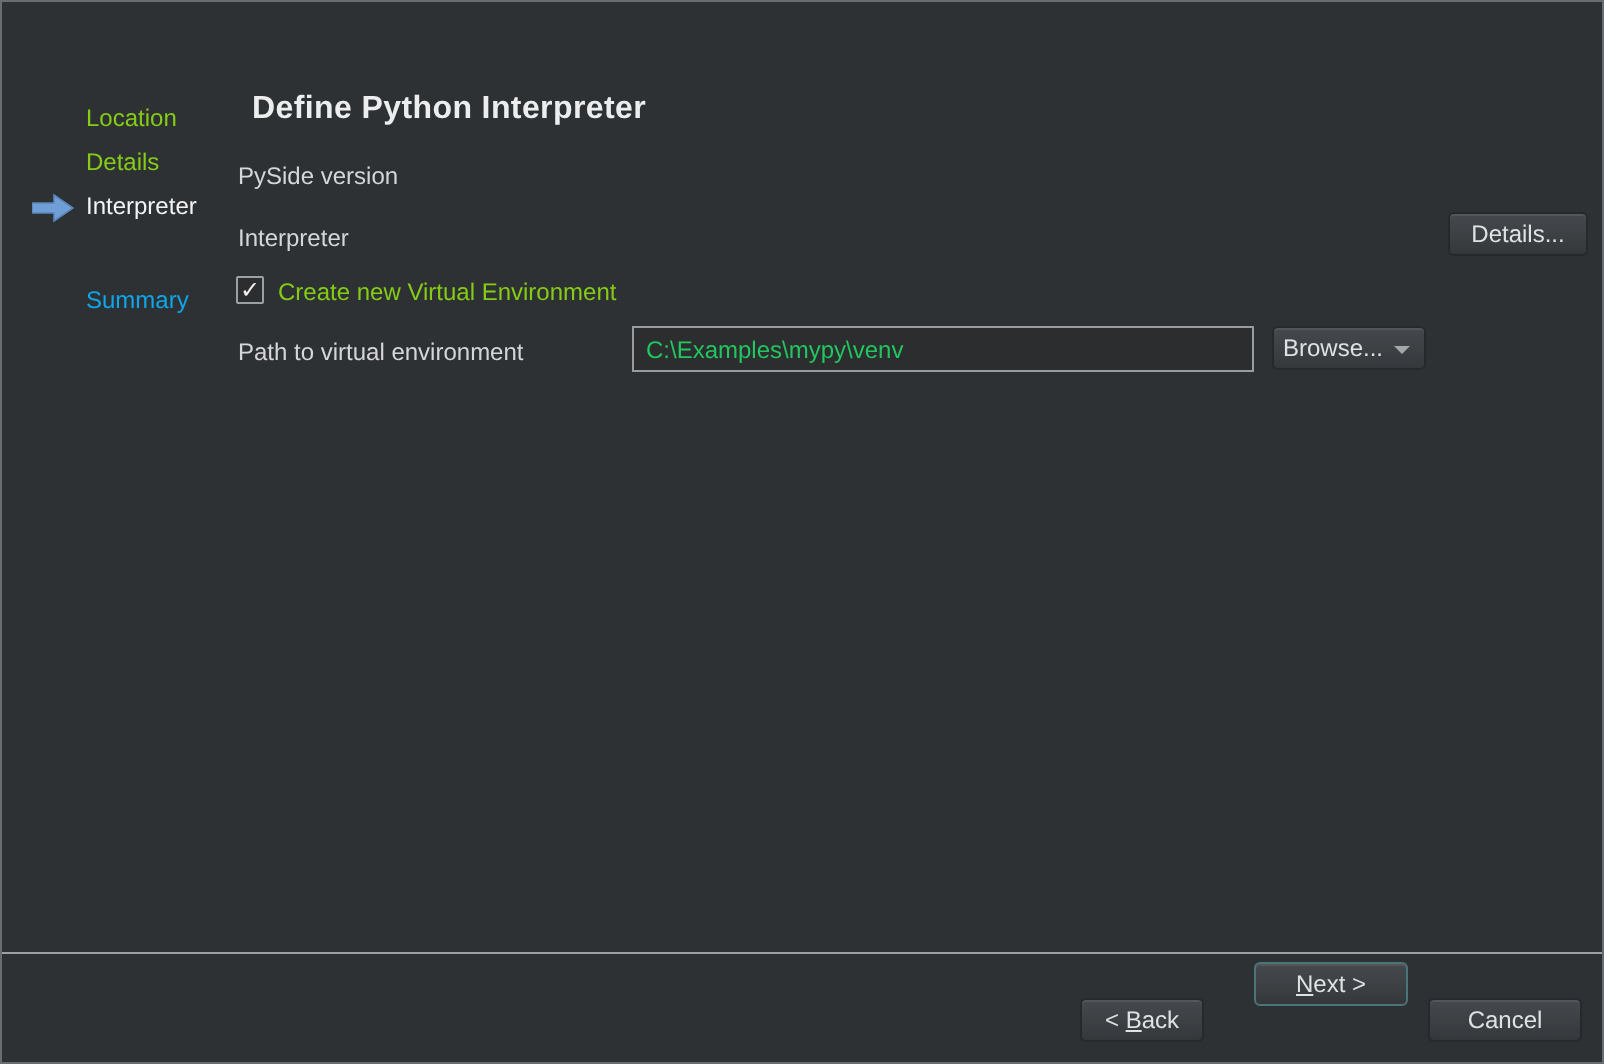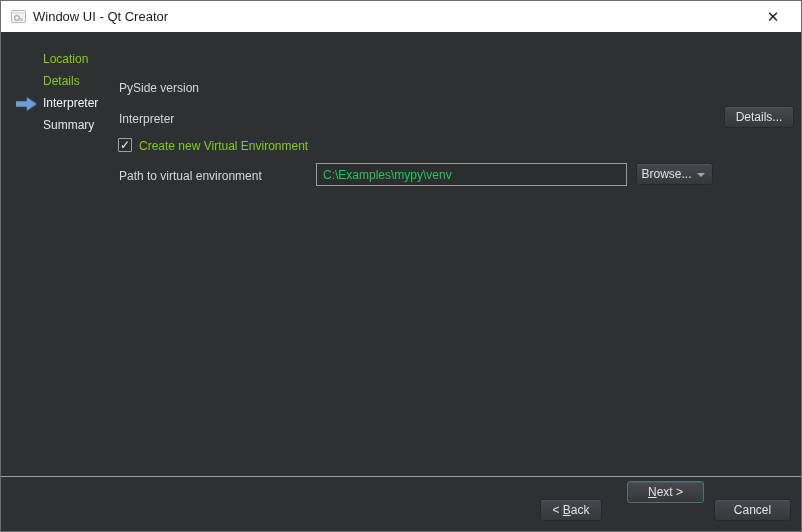--- a/index.html
+++ b/index.html
@@ -23,21 +23,21 @@
   }
   .close-btn {
     position:absolute; right:8px; top:0; width:40px; height:31px;
     display:flex; align-items:center; justify-content:center;
     font-size:15px; font-weight:300; color:#1b1b1b; cursor:default;
   }
 
   
   .step { position:absolute; left:42px; font-size:12px; color:#84cc16; }
   .step.current { color:#f2f3f4; }
-  .step.disabled { color:#e5e5e5; }
+  .step.disabled { color:#0ea5e9;margin-top:25px; }
   .step-arrow { position:absolute; left:15px; top:96px; width:21px; height:14px; }
 
   
   .heading {
     position:absolute; left:125px; top:45px;
     font-size:16px; font-weight:bold; color:#ebedee; letter-spacing:0.2px;
   }
   .field-label { position:absolute; left:118px; font-size:12px; color:#d4d6d8; }
 
   .combobox {
@@ -91,39 +91,30 @@
   .divider { position:absolute; left:0; top:475px; width:100%; height:1px; background:#9d9fa1; }
   .back-btn   { left:539px; top:498px; width:62px; }
   .next-btn   { left:626px; top:480px; width:77px; }
   .cancel-btn { left:713px; top:498px; width:77px; }
 </style>
 </head>
 <body>
 
 <div class="window">
 
-  <div class="titlebar">
-    <svg class="titlebar-icon" viewBox="0 0 17 17">
-      <rect x="1.5" y="2.5" width="14" height="12" rx="1.5" fill="#f1f2f4" stroke="#b3b8be" stroke-width="1"></rect>
-      <rect x="3" y="4" width="11" height="2" fill="#dfe2e6"></rect>
-      <circle cx="7" cy="10" r="2.4" fill="none" stroke="#a7adb4" stroke-width="1.2"></circle>
-      <circle cx="11.5" cy="11.5" r="1.4" fill="#b8bdc4"></circle>
-    </svg>
-    <span class="titlebar-title">Window UI - Qt Creator</span>
-    <span class="close-btn">✕</span>
-  </div>
 
   <svg class="step-arrow" viewBox="0 0 21 14">
     <polygon points="0,4.5 11,4.5 11,0.5 20.5,7 11,13.5 11,9.5 0,9.5" fill="#6f9fd6" stroke="#5a86bd" stroke-width="0.8"></polygon>
   </svg>
   <div class="step" style="top:51px">Location</div>
   <div class="step" style="top:73px">Details</div>
   <div class="step current" style="top:95px">Interpreter</div>
   <div class="step disabled" style="top:117px">Summary</div>
 
+  <div class="heading">Define Python Interpreter</div>
 
   <div class="field-label" style="top:80px">PySide version</div>
 
   <div class="field-label" style="top:111px">Interpreter</div>
   <div class="btn manage-btn">
     <span>Details...</span>
   </div>
 
   <div class="checkbox">
     <span>✓</span>

